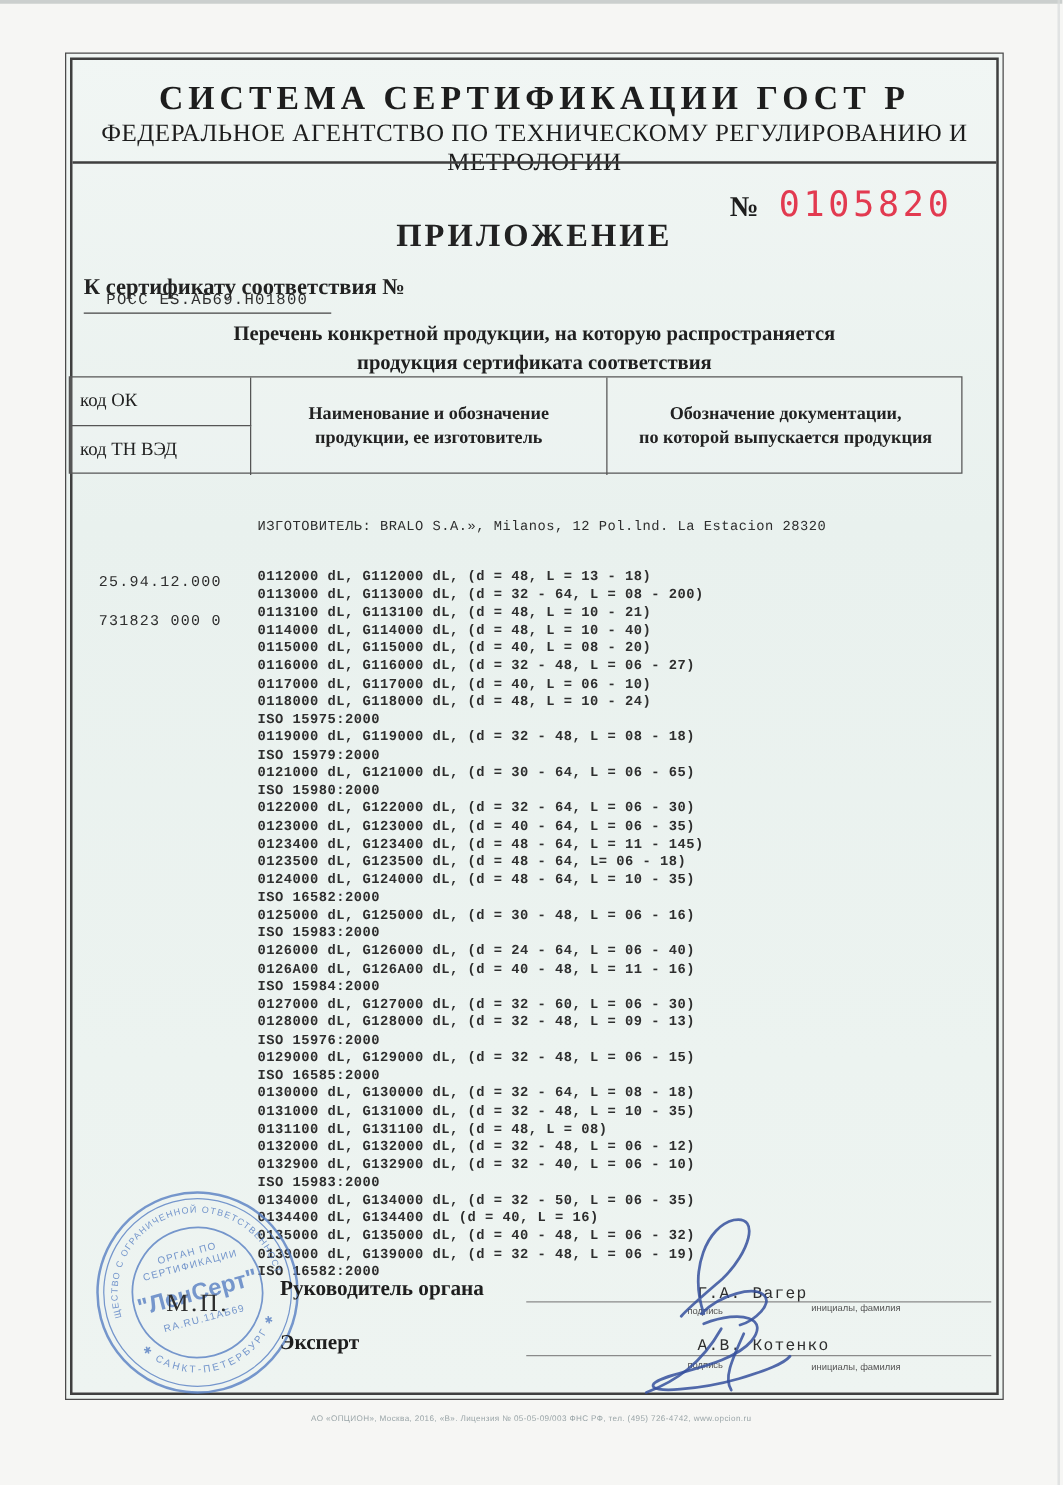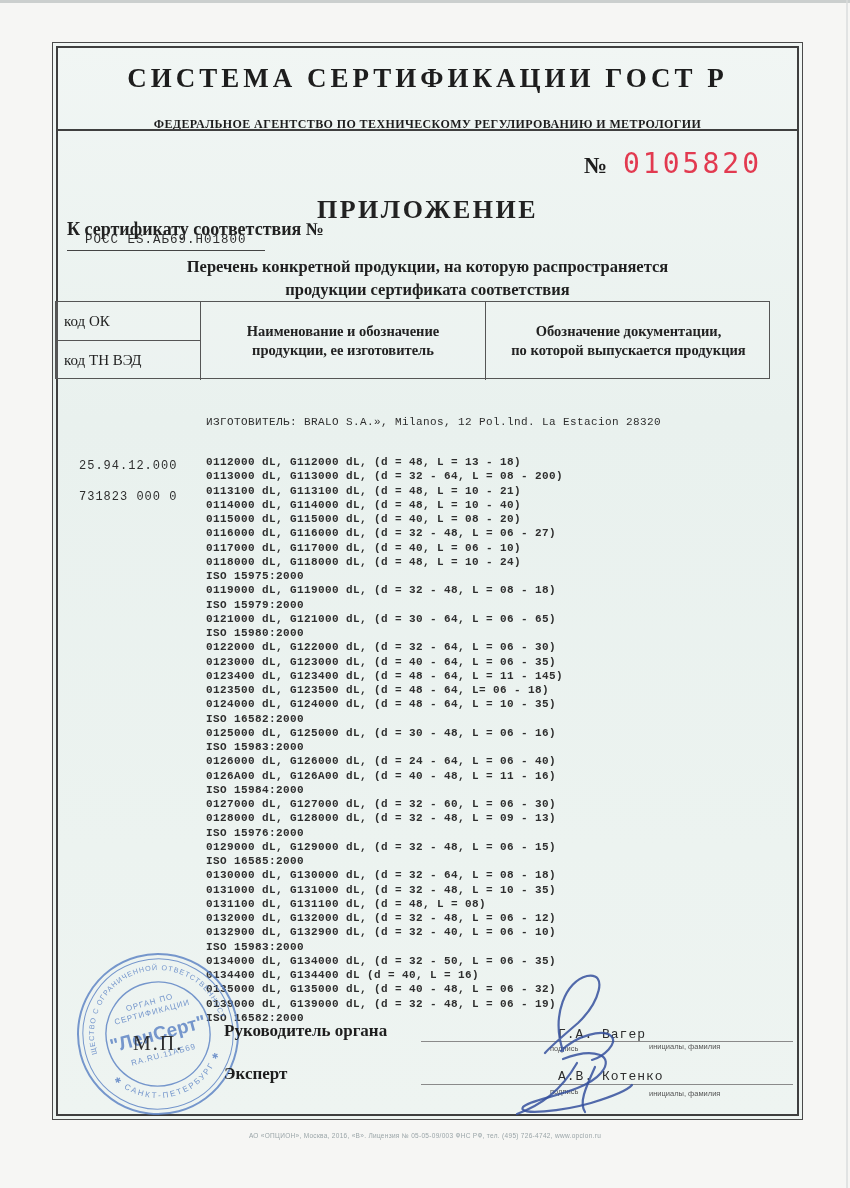--- a/index.html
+++ b/index.html
@@ -15,32 +15,32 @@
   
   .frame{
     position:absolute;left:52px;top:42px;width:749px;height:1076px;
     border:1px solid #4a4a4a;
     background:linear-gradient(180deg,#f1f6f4 0%,#e9f1ee 35%,#ecf3f0 75%,#eef4f1 100%);
   }
   .frame-inner{position:absolute;inset:3px;border:2px solid #3f3f3f;pointer-events:none;}
 
   .hdr{position:absolute;top:20px;left:0;right:0;text-align:center;}
   .hdr-line1{font-size:27px;font-weight:bold;letter-spacing:4px;color:#1d1d1d;}
-  .hdr-line2{font-size:12px;font-weight:bold;letter-spacing:.4px;margin-top:23px;color:#1d1d1d;}
+  .hdr-line2{font-size:20px;font-weight:normal;letter-spacing:.4px;margin-top:2px;color:#1d1d1d;}
   .hdr-sep{position:absolute;top:86px;left:5px;right:5px;border-top:2.5px solid #3f3f3f;}
 
   .num-row{position:absolute;top:104px;right:40px;display:flex;align-items:baseline;gap:16px;}
   .num-label{font-size:23px;font-weight:bold;color:#1d1d1d;}
   .num-value{
     font-family:"DejaVu Sans Mono", monospace;
     font-size:28px;letter-spacing:3px;color:#e23a50;font-weight:500;
   }
 
   .doc-title{position:absolute;top:131px;left:0;right:0;text-align:center;
-    font-size:26px;font-weight:bold;letter-spacing:2.5px;color:#222;margin-top:21px;}
+    font-size:26px;font-weight:bold;letter-spacing:2.5px;color:#222;}
 
   .cert-row{position:absolute;top:176px;left:0;right:0;display:flex;justify-content:center;align-items:baseline;flex-direction:column;}
   .cert-label{font-size:18px;font-weight:bold;color:#222;}
   .cert-value{
     margin-left:14px;padding:0 18px 3px 18px;border-bottom:1.5px solid #444;
     font-family:"Liberation Mono","DejaVu Sans Mono",monospace;
     font-size:12.5px;letter-spacing:1px;color:#333;transform:translateY(-7px);
   }
 
   .subtitle{position:absolute;top:212px;left:0;right:0;text-align:center;
@@ -120,21 +120,21 @@
 
   <div class="doc-title">ПРИЛОЖЕНИЕ</div>
 
   <div class="cert-row">
     <span class="cert-label">К сертификату соответствия №</span>
     <span class="cert-value mono">РОСС ES.АБ69.Н01800</span>
   </div>
 
   <div class="subtitle">
     <div>Перечень конкретной продукции,  на которую распространяется</div>
-    <div>продукции сертификата соответствия</div>
+    <div>продукция сертификата соответствия</div>
   </div>
 
   <div class="cert-table">
     <div class="cell cell-ok">код ОК</div>
     <div class="cell cell-tnved">код ТН ВЭД</div>
     <div class="cell cell-mid">
       <span>Наименование и обозначение</span>
       <span>продукции, ее изготовитель</span>
     </div>
     <div class="cell cell-right">

